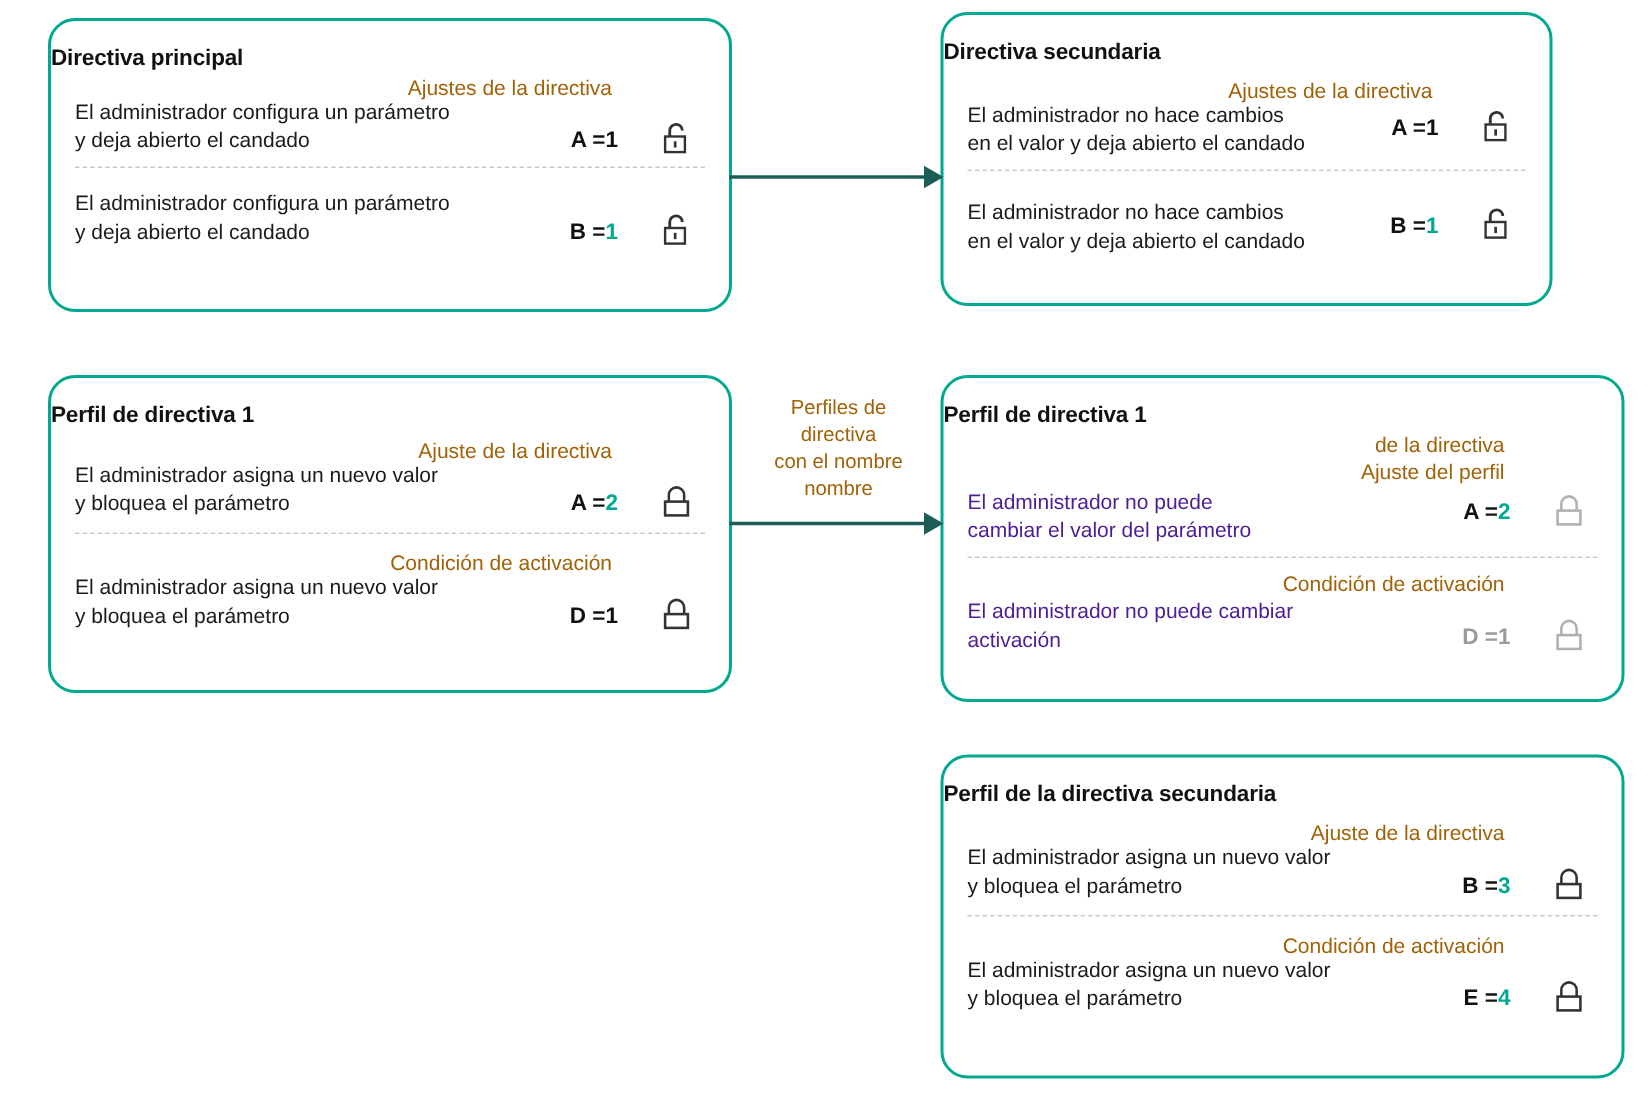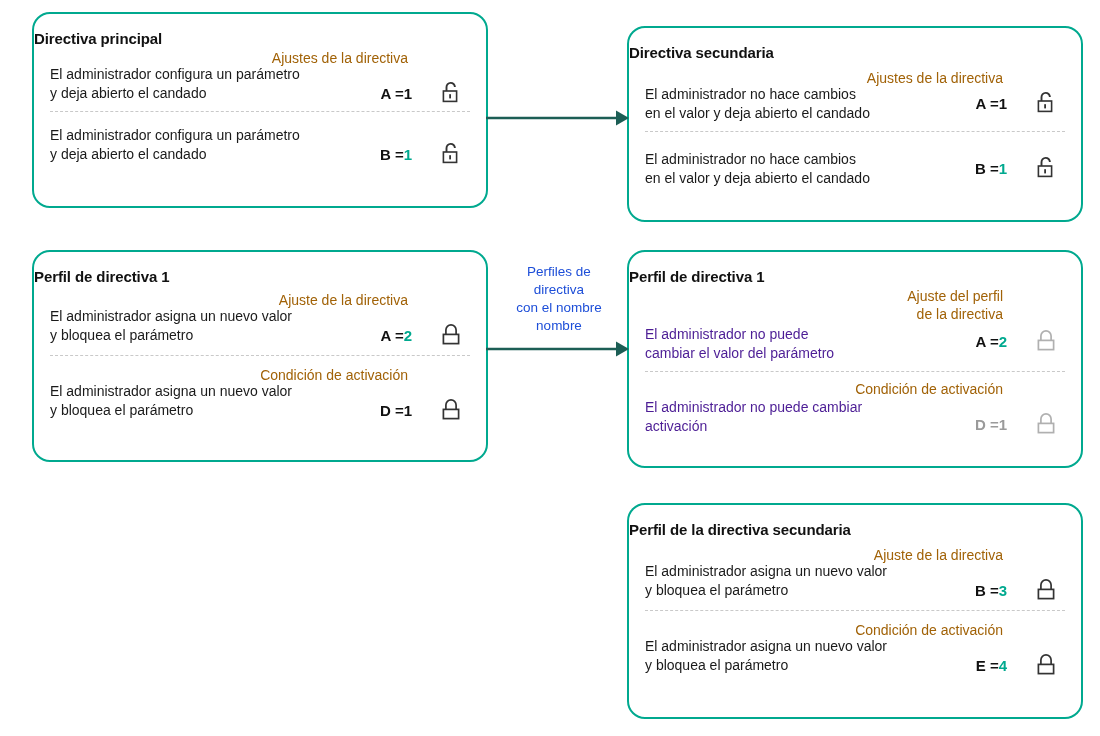--- a/index.html
+++ b/index.html
@@ -97,26 +97,26 @@
   .arrow-svg {
     position: absolute;
     overflow: visible;
   }
 
   .arrow-label {
     position: absolute;
     text-align: center;
     font-size: 13.5px;
     line-height: 18px;
-    color: #1d4ed8;
+    color: #a16207;
   }
 
   
   #box-main      { left: 32px;  top: 12px;  width: 456px; height: 196px; }
-  #box-secondary { left: 627px; top: 26px;  width: 456px; height: 196px; }
+  #box-secondary { left: 627px; top: 8px;  width: 408px; height: 196px; }
   #box-profile1  { left: 32px;  top: 250px; width: 456px; height: 212px; }
   #box-profile1r { left: 627px; top: 250px; width: 456px; height: 218px; }
   #box-profile2  { left: 627px; top: 503px; width: 456px; height: 216px; }
 </style>
 </head>
 <body>
 
 <div class="canvas">
 
   <div class="pbox" id="box-main">
@@ -257,22 +257,22 @@
         </span>
       </div>
     </div>
   </div>
 
   <div class="pbox" id="box-profile1r">
     <div class="box-title">Perfil de directiva 1</div>
 
     <div class="section" style="margin-top:2px;">
       <div class="section-head">
+        <div>de la directiva</div>
         <div>Ajuste del perfil</div>
-        <div>de la directiva</div>
       </div>
       <div class="row" style="margin-top:2px;">
         <div class="row-desc disabled">
           <div>El administrador no puede</div>
           <div>cambiar el valor del parámetro</div>
         </div>
         <div class="row-value" style="top:8px;">
           <span>A</span>
           <span>=</span><span class="num">2</span>
         </div>

